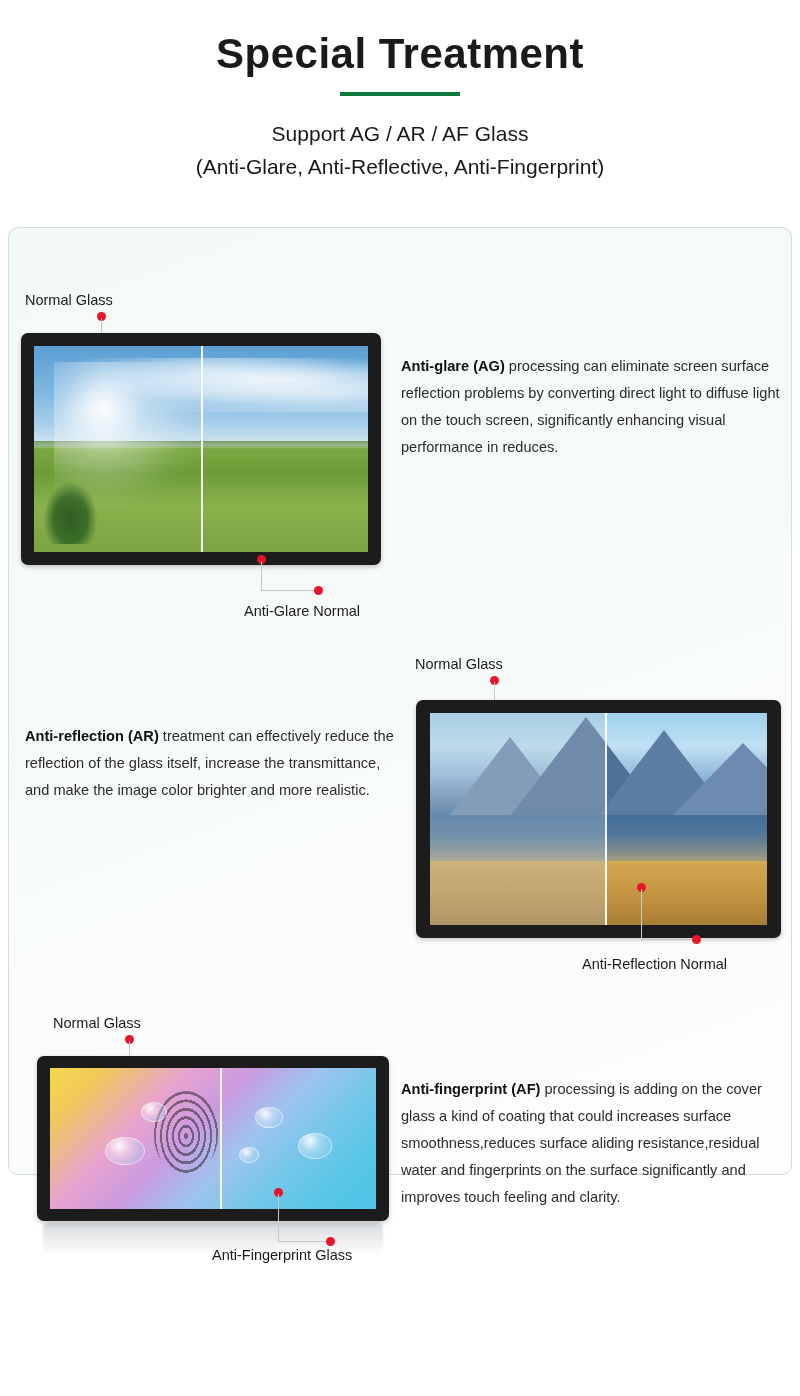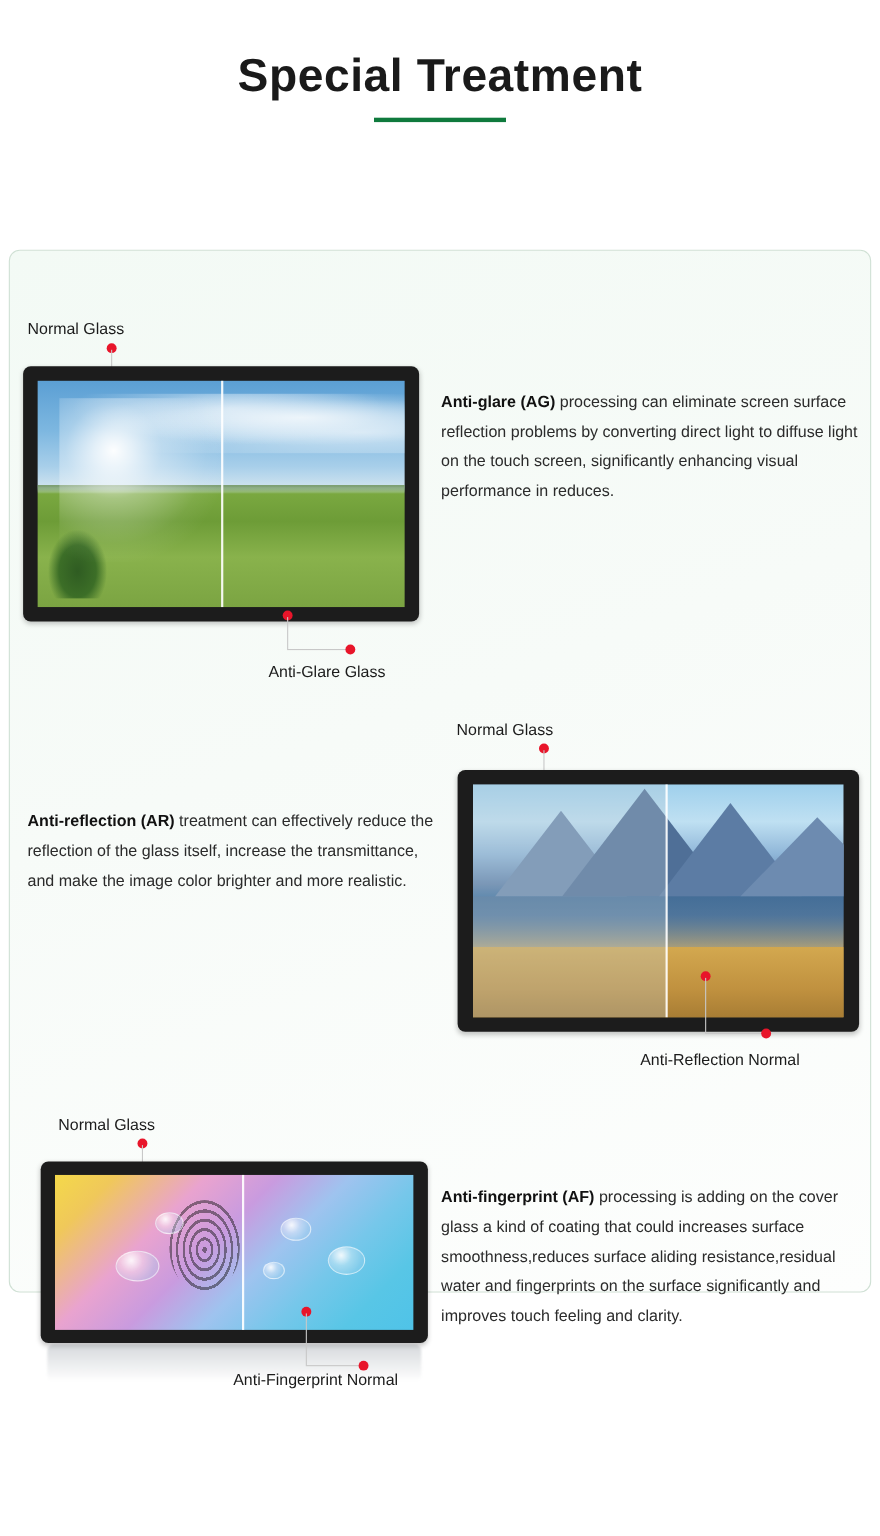--- a/index.html
+++ b/index.html
@@ -12,21 +12,21 @@
     height: 1396px;
     position: relative;
     font-family: "Liberation Sans", sans-serif;
     color: #222;
     overflow: hidden;
   }
 
   
   .header {
     text-align: center;
-    padding-top: 45px;
+    padding-top: 30px;
   }
   .main-title {
     font-size: 42px;
     font-weight: 700;
     color: #1a1a1a;
     letter-spacing: 0.5px;
     line-height: 1.15;
     margin: 0;
   }
   .title-rule {
@@ -245,20 +245,24 @@
     background: linear-gradient(to bottom, rgba(120,130,140,0.30), rgba(120,130,140,0));
     filter: blur(1px);
   }
 </style>
 </head>
 <body>
 
 <div class="header">
   <h1 class="main-title">Special Treatment</h1>
   <div class="title-rule"></div>
+  <div class="subtitle">
+    <span>Support AG / AR / AF Glass</span>
+    <span class="line2">(Anti-Glare, Anti-Reflective, Anti-Fingerprint)</span>
+  </div>
 </div>
 
 <div class="panel">
 
   <div class="block">
 
     <div class="callout-label" style="left:16px; top:64px; position:absolute;">Normal Glass</div>
     <div class="dot" style="left:88px; top:84px;"></div>
     <div class="leader v" style="left:92px; top:90px; width:1px; height:58px;"></div>
     <div class="dot" style="left:88px; top:144px;"></div>
@@ -272,21 +276,21 @@
           <div class="sun-glare"></div>
         </div>
         <div class="divider" style="left:50%;"></div>
       </div>
     </div>
 
     <div class="dot" style="left:248px; top:327px;"></div>
     <div class="leader v" style="left:252px; top:333px; width:1px; height:29px;"></div>
     <div class="leader" style="left:252px; top:362px; width:56px;"></div>
     <div class="dot" style="left:305px; top:358px;"></div>
-    <div class="callout-label" style="left:235px; top:375px; position:absolute;">Anti-Glare Glass</div>
+    <div class="callout-label" style="left:235px; top:375px; position:absolute;">Anti-Glare Normal</div>
 
     <div class="para" style="position:absolute; left:392px; top:125px; width:380px;">
       <b>Anti-glare (AG)</b><span> processing can eliminate screen surface reflection problems by converting direct light to diffuse light on the touch screen, significantly enhancing visual performance in reduces.</span>
     </div>
   </div>
 
   <div class="block">
 
     <div class="callout-label" style="left:406px; top:428px; position:absolute;">Normal Glass</div>
     <div class="dot" style="left:481px; top:448px;"></div>
@@ -307,21 +311,21 @@
         <div class="divider" style="left:52%;"></div>
       </div>
     </div>
 
     <div class="dot" style="left:628px; top:655px;"></div>
     <div class="leader v" style="left:632px; top:661px; width:1px; height:50px;"></div>
     <div class="leader" style="left:632px; top:711px; width:54px;"></div>
     <div class="dot" style="left:683px; top:707px;"></div>
     <div class="callout-label" style="left:573px; top:728px; position:absolute;">Anti-Reflection Normal</div>
 
-    <div class="para" style="position:absolute; left:16px; top:506px; width:372px;">
+    <div class="para" style="position:absolute; left:16px; top:495px; width:372px;">
       <b>Anti-reflection (AR)</b><span> treatment can effectively reduce the reflection of the glass itself, increase the transmittance, and make the image color brighter and more realistic.</span>
     </div>
   </div>
 
   <div class="block">
 
     <div class="callout-label" style="left:44px; top:787px; position:absolute;">Normal Glass</div>
     <div class="dot" style="left:116px; top:807px;"></div>
     <div class="leader v" style="left:120px; top:813px; width:1px; height:48px;"></div>
     <div class="dot" style="left:116px; top:858px;"></div>
@@ -338,20 +342,20 @@
         </div>
         <div class="divider" style="left:52%;"></div>
       </div>
     </div>
     <div class="device-reflection" style="left:34px; top:994px; width:340px; height:34px;"></div>
 
     <div class="dot" style="left:265px; top:960px;"></div>
     <div class="leader v" style="left:269px; top:966px; width:1px; height:47px;"></div>
     <div class="leader" style="left:269px; top:1013px; width:52px;"></div>
     <div class="dot" style="left:317px; top:1009px;"></div>
-    <div class="callout-label" style="left:203px; top:1019px; position:absolute;">Anti-Fingerprint Normal</div>
+    <div class="callout-label" style="left:203px; top:1019px; position:absolute;">Anti-Fingerprint Glass</div>
 
     <div class="para" style="position:absolute; left:392px; top:848px; width:382px;">
       <b>Anti-fingerprint (AF)</b><span> processing is adding on the cover glass a kind of coating that could increases surface smoothness,reduces surface aliding resistance,residual water and fingerprints on the surface significantly and improves touch feeling and clarity.</span>
     </div>
   </div>
 
 </div>
 
 </body></html>

